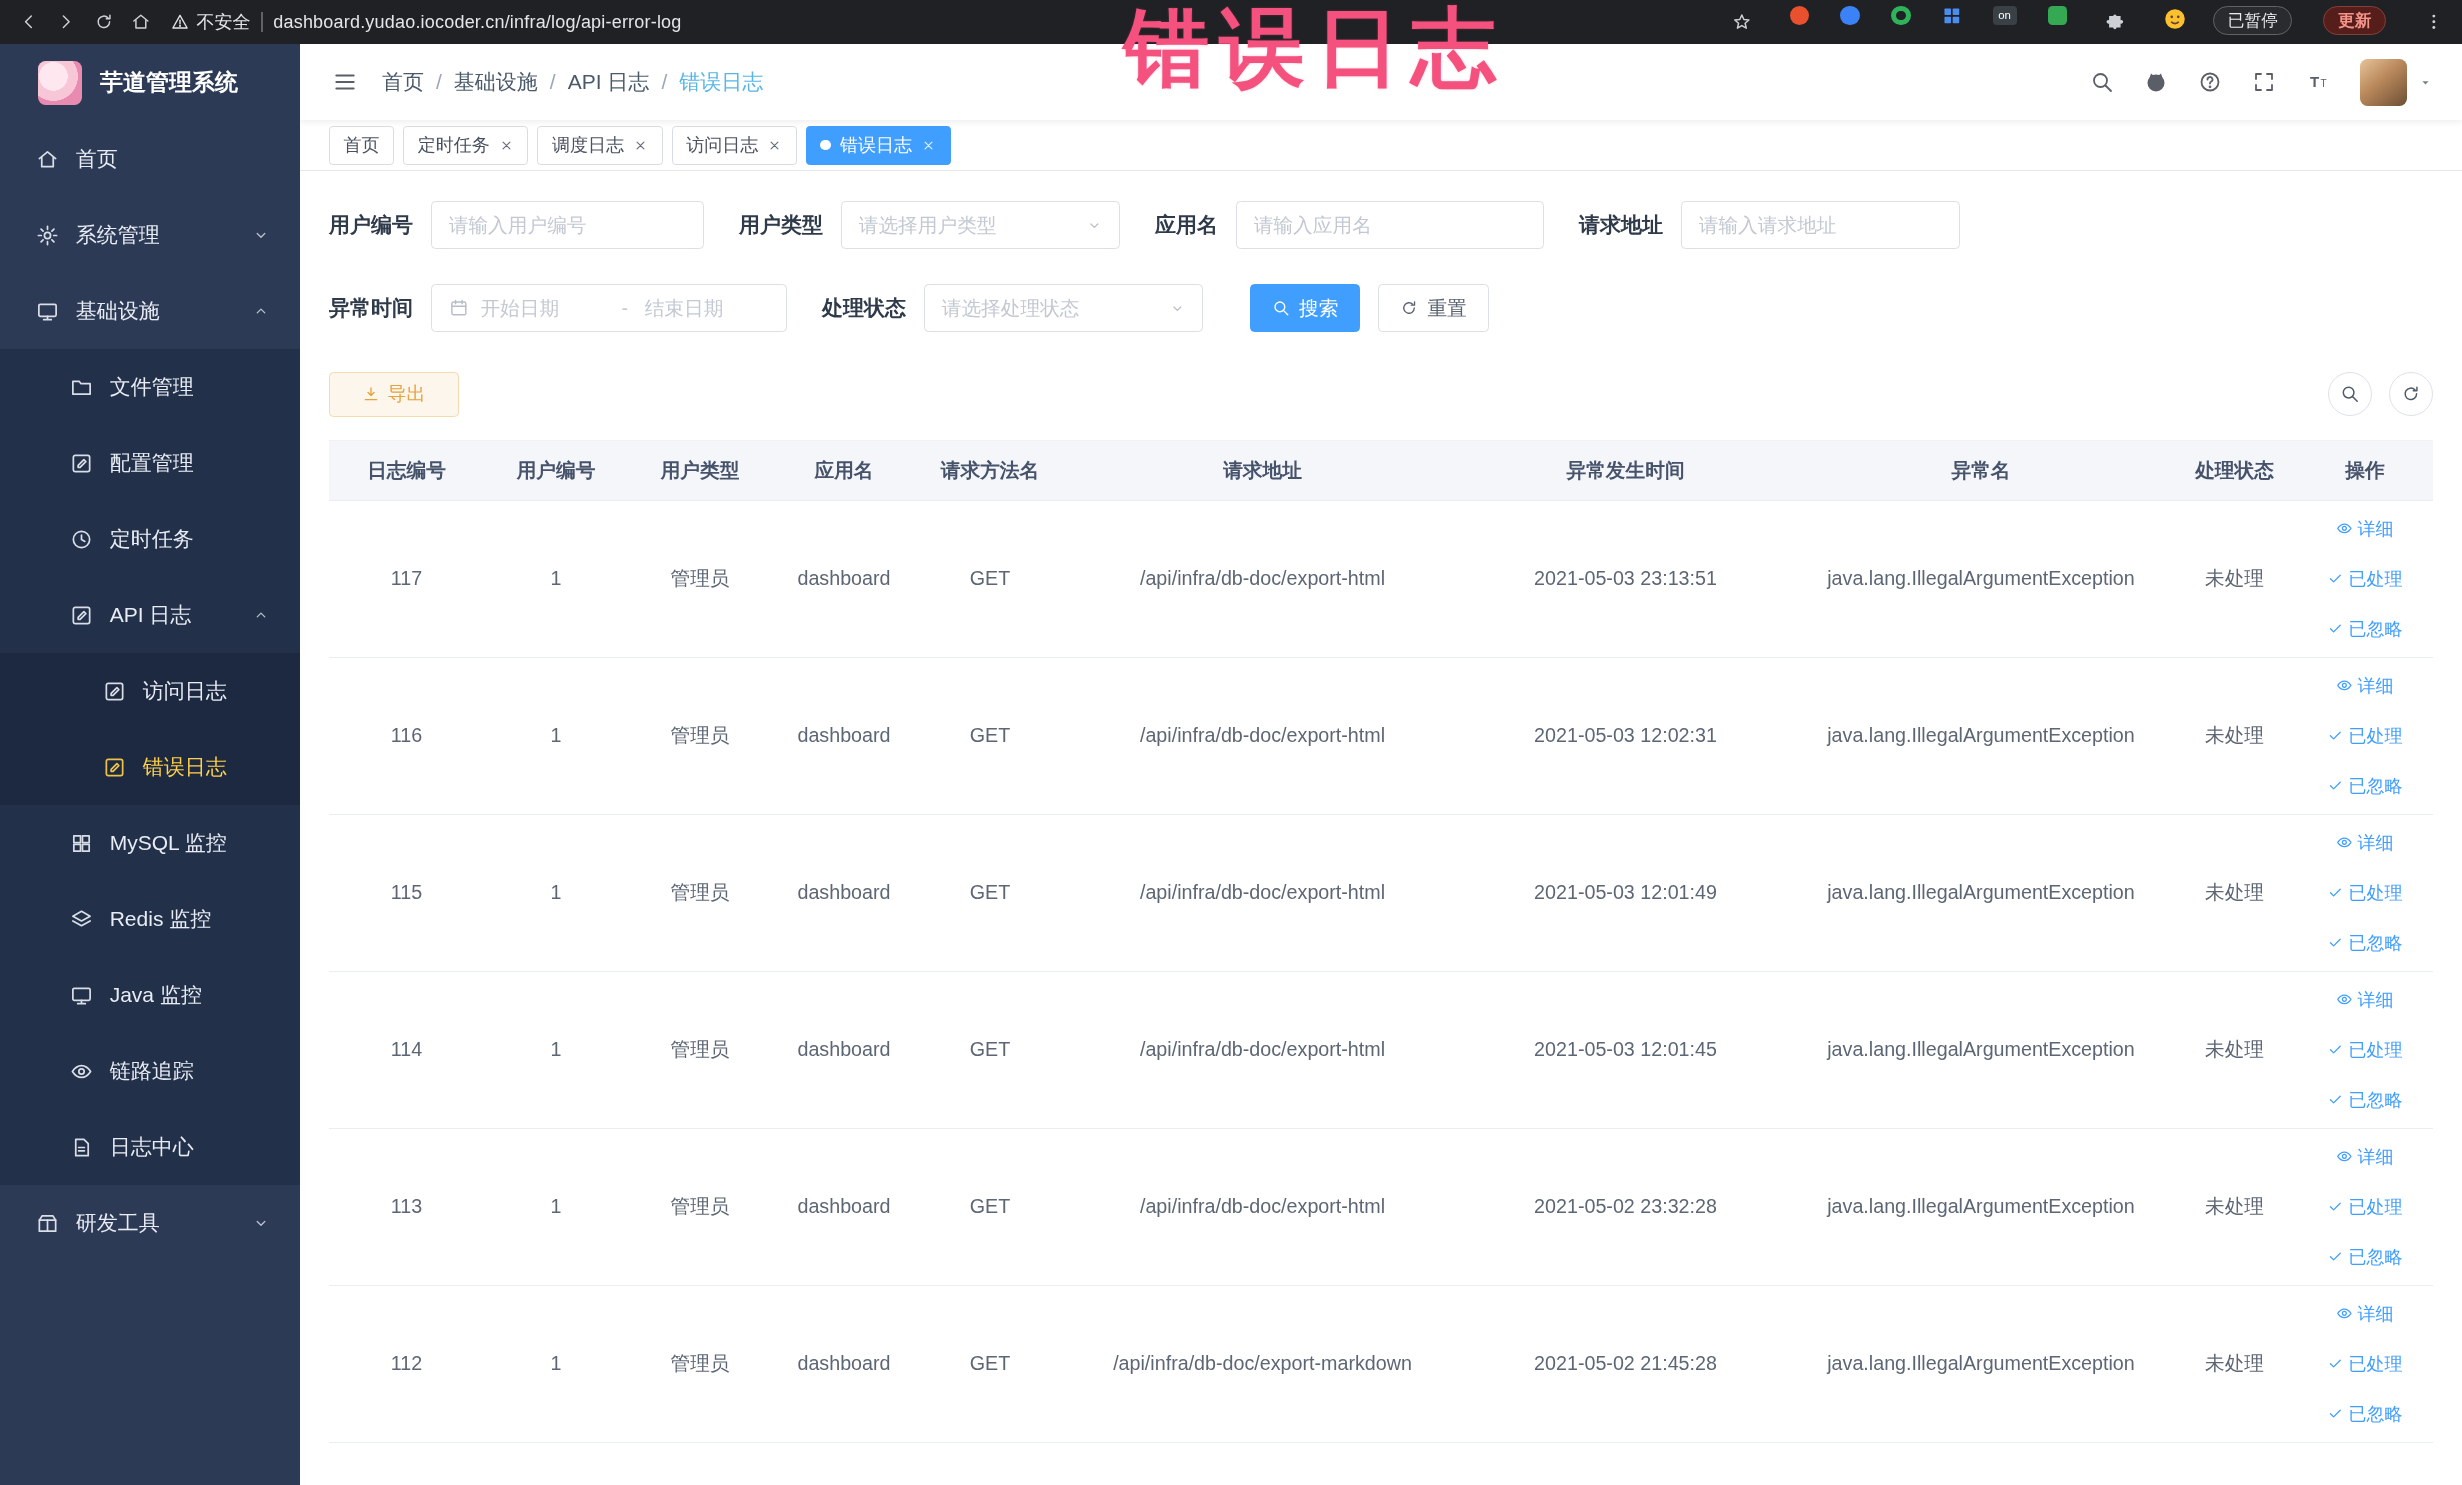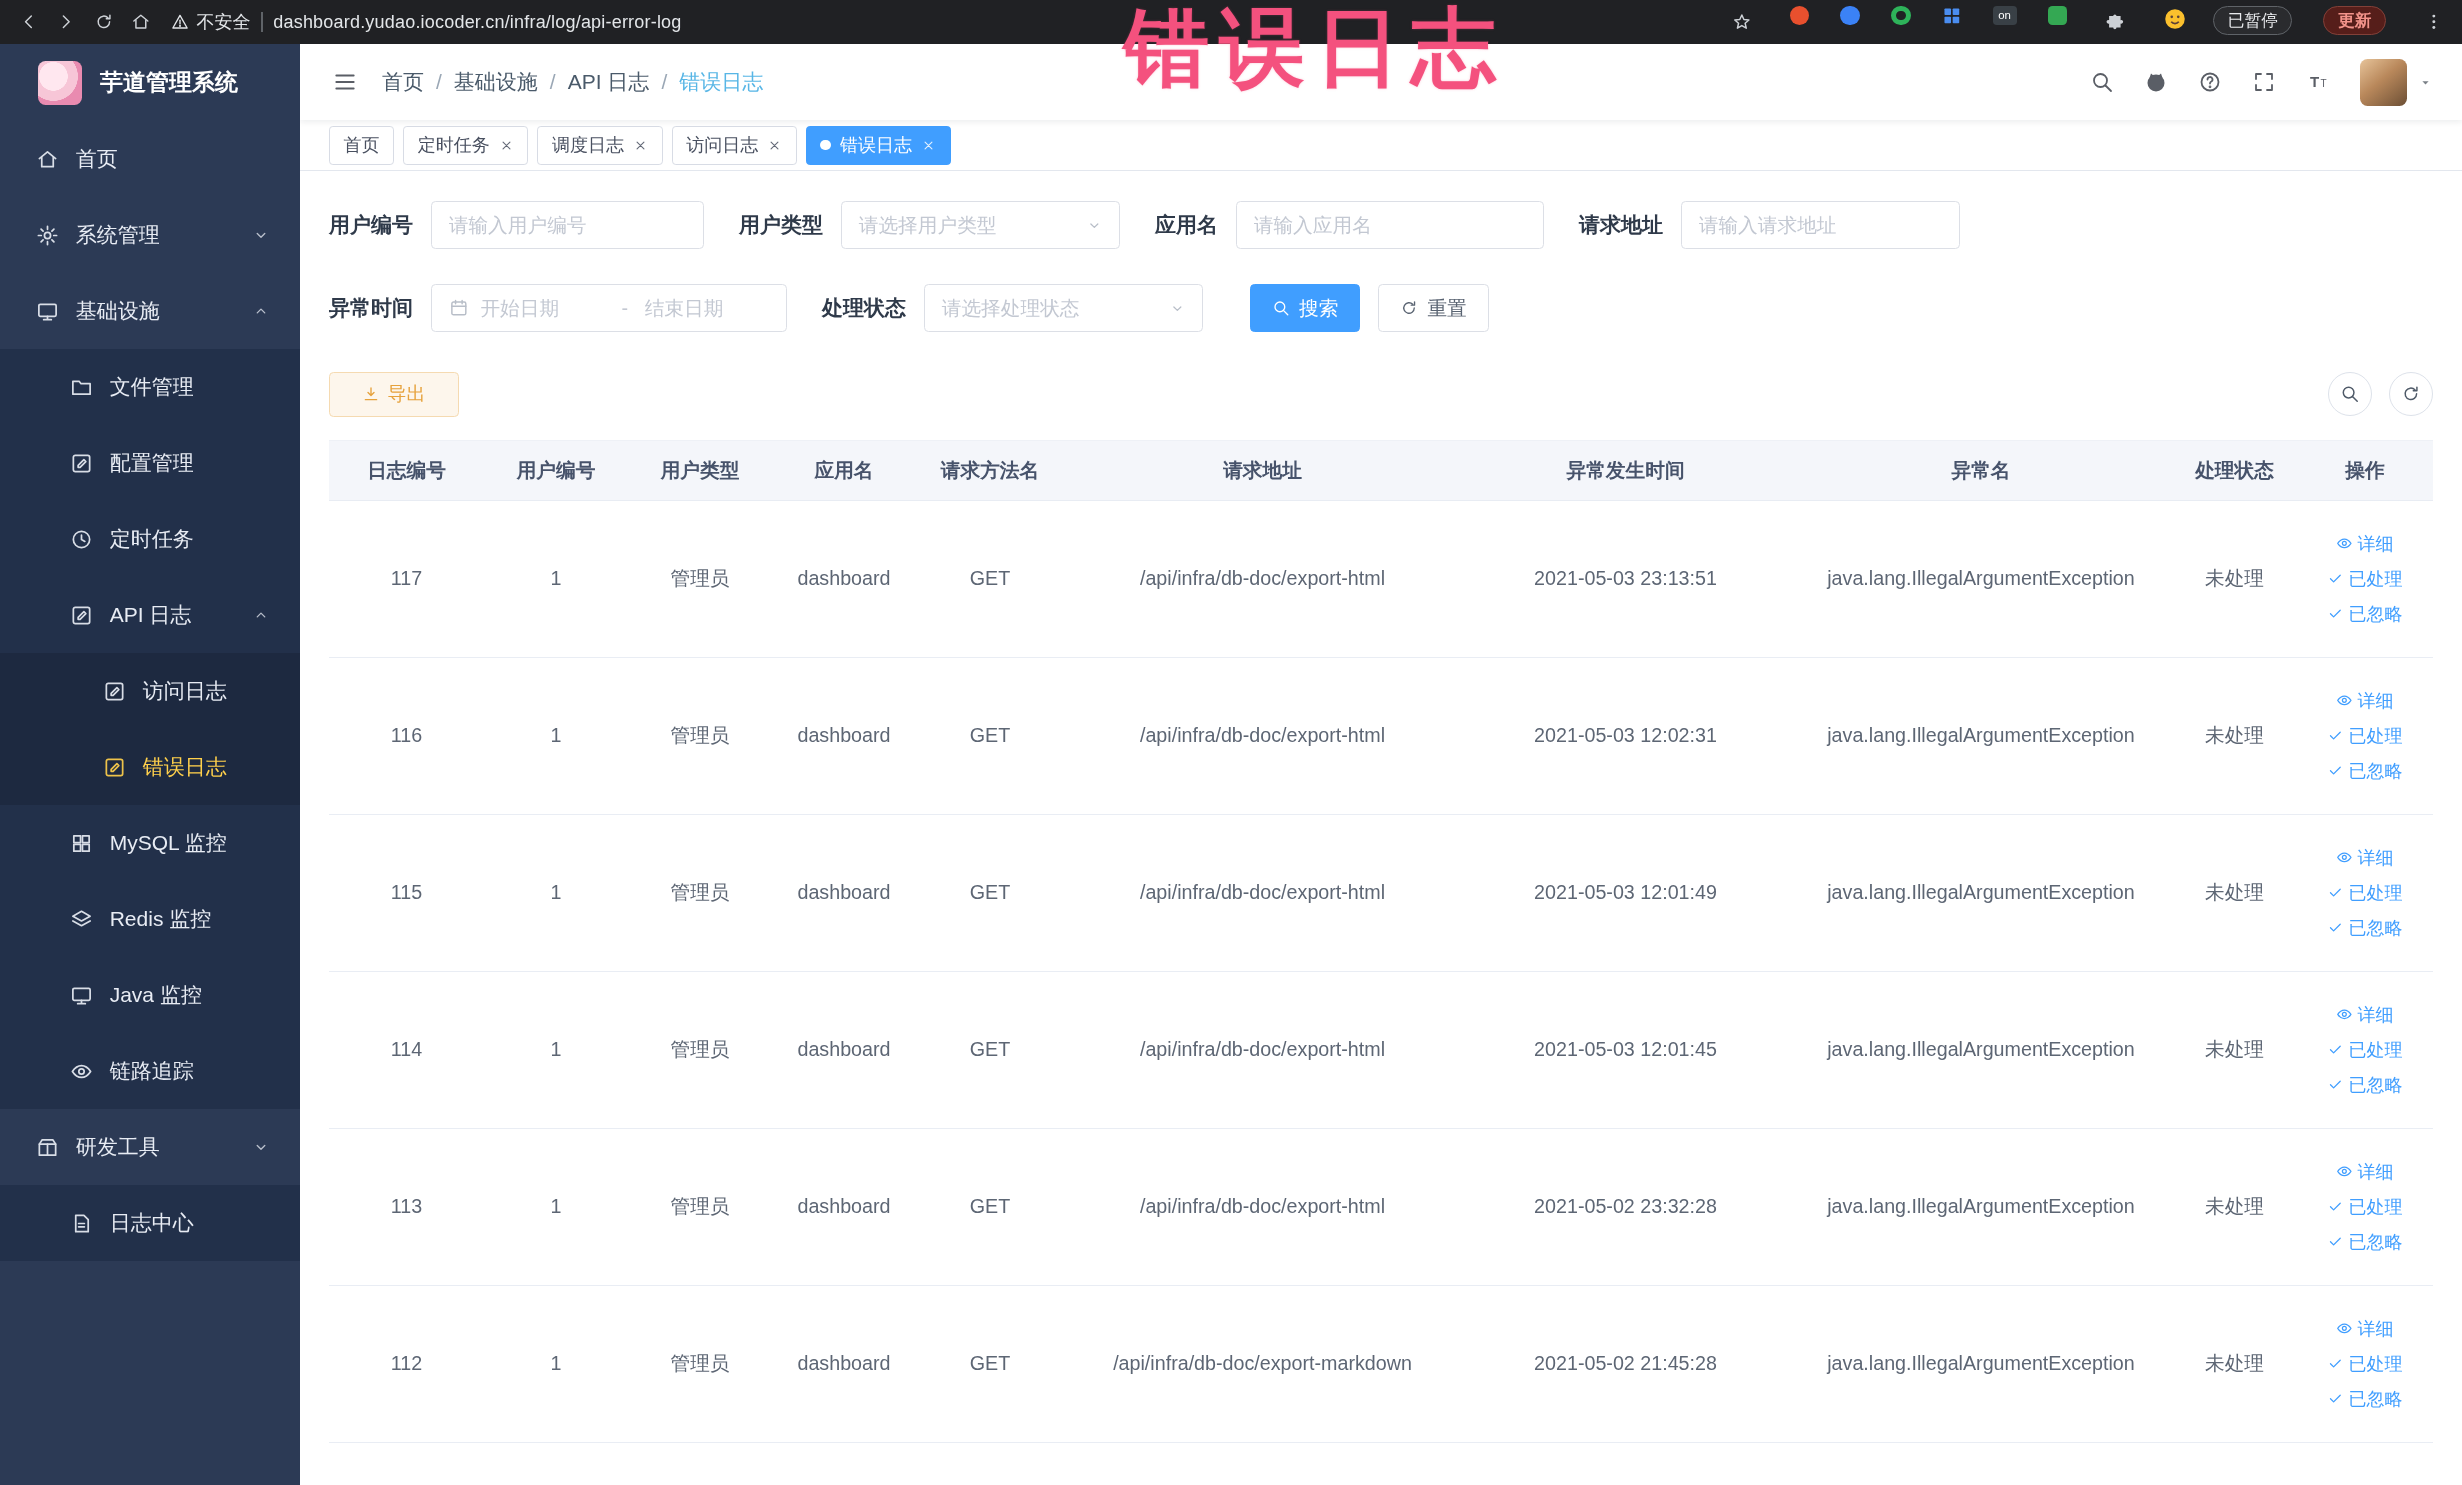--- a/index.html
+++ b/index.html
@@ -97,21 +97,21 @@
   .circle-btn{width:44px;height:44px;border-radius:50%;border:1.5px solid #dde2ea;display:flex;align-items:center;justify-content:center;color:#4f5a68;background:#fff;cursor:pointer}
   .circle-btn svg{width:19.7px;height:19.7px}
 
   
   .table{margin:0 29px}
   .trow{display:grid;grid-template-columns:155px 144px 144px 144px 148px 1fr 329px 382px 125px 136px;align-items:center}
   .thead{background:#f4f6fa;border-top:1.5px solid #eef1f6;border-bottom:1.5px solid #e8ecf3;height:61px}
   .th{font-size:19.7px;font-weight:700;color:#47536b;text-align:center;padding:0 6px}
   .tr{height:157px;border-bottom:1.5px solid #e9edf4}
   .td{font-size:19.7px;color:#5d6674;text-align:center;padding:0 6px;word-break:break-all}
-  .td.actions{display:flex;flex-direction:column;align-items:center;justify-content:center;gap:11px;height:100%}
+  .td.actions{display:flex;flex-direction:column;align-items:center;justify-content:center;gap:26px;height:100%}
   .alink{display:flex;align-items:center;gap:4.5px;color:#409eff;font-size:18px;cursor:pointer;white-space:nowrap}
   .aic{width:16.7px;height:16.7px}
 
   
   .annotation{position:absolute;left:1124px;top:4.5px;font-size:85px;font-weight:700;color:#f4517e;letter-spacing:10.6px;line-height:1;z-index:50;text-shadow:0 0 2.3px rgba(244,81,126,.35);pointer-events:none}
 </style>
 </head>
 <body>
 
 <svg style="position:absolute;width:0;height:0;overflow:hidden" aria-hidden="true">
@@ -400,34 +400,34 @@
             <use href="#i-monitor"></use>
           </svg>
           <span class="mlabel">Java 监控</span>
         </div>
         <div class="mitem lvl1">
           <svg class="ic mic" viewBox="0 0 30 30" width="23" height="23">
             <use href="#i-eye"></use>
           </svg>
           <span class="mlabel">链路追踪</span>
         </div>
+        <div class="mitem lvl1">
+          <svg class="ic mic" viewBox="0 0 30 30" width="23" height="23">
+            <use href="#i-doc"></use>
+          </svg>
+          <span class="mlabel">日志中心</span>
+        </div>
         <div class="mitem lvl0">
           <svg class="ic mic" viewBox="0 0 30 30" width="23" height="23">
             <use href="#i-box"></use>
           </svg>
           <span class="mlabel">研发工具</span>
           <svg class="ic mchev" viewBox="0 0 24 24" width="18" height="18">
             <use href="#i-chev-down"></use>
           </svg>
-        </div>
-        <div class="mitem lvl1">
-          <svg class="ic mic" viewBox="0 0 30 30" width="23" height="23">
-            <use href="#i-doc"></use>
-          </svg>
-          <span class="mlabel">日志中心</span>
         </div>
       </nav>
   </aside>
 
   <div class="main">
 
     <header class="navbar">
       <span class="hamb">
           <svg class="ic" viewBox="0 0 34 34" width="26" height="26">
             <use href="#i-burger"></use>

